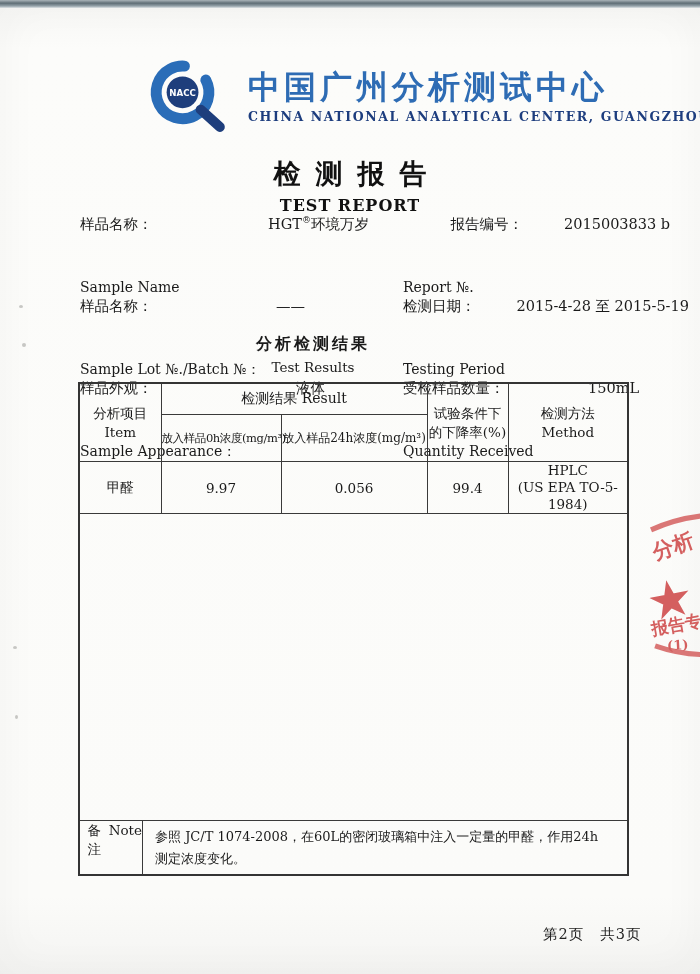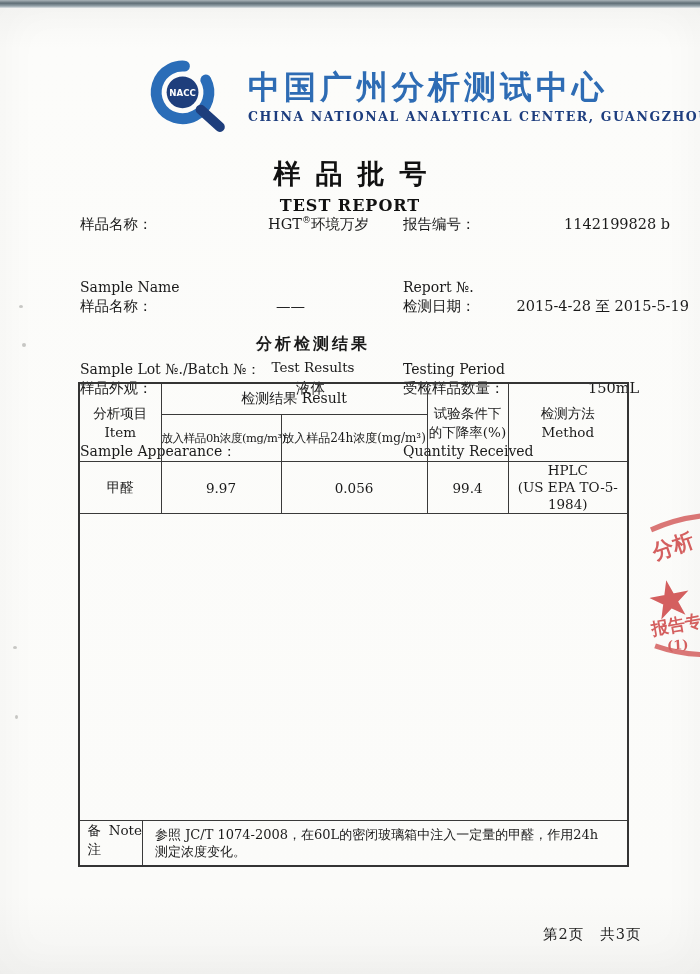--- a/index.html
+++ b/index.html
@@ -28,21 +28,21 @@
   .info-col{position:absolute;font-size:14.5px;line-height:19px;}
   .info-left{top:215px;left:80px;width:320px;}
   .info-right{top:215px;left:403px;width:280px;}
   .pair{margin-bottom:0;}
   .pair .l1{display:flex;white-space:nowrap;gap:41px;}
   .pair .l2{font-size:14px;margin-top:44px;}
   .lab{display:inline-block;}
   .info-left .pair:nth-child(1) .lab{width:147px;}
   .info-left .pair:nth-child(2) .lab{width:155px;}
   .info-left .pair:nth-child(3) .lab{width:175px;}
-  .info-right .pair:nth-child(1) .lab{width:120px;}
+  .info-right .pair:nth-child(1) .lab{width:120px;text-align:right;}
   .info-right .pair:nth-child(2) .lab{width:94px;}
   .info-right .pair:nth-child(3) .lab{width:144px;}
   sup.reg{font-size:9px;line-height:0;}
   
   .results-heading{position:absolute;top:334px;left:0;width:626px;text-align:center;}
   .rh-cn{font-size:16px;font-weight:600;letter-spacing:3px;}
   .rh-en{font-size:13.5px;margin-top:4px;}
   
   table.results{position:absolute;top:382px;left:78px;width:549px;
     border-collapse:collapse;table-layout:fixed;border:2px solid #343434;}
@@ -52,21 +52,21 @@
   .h-group{height:30px;font-size:14px;}
   .h-sub0{height:46px;font-size:11.5px;letter-spacing:-0.4px;white-space:nowrap;}
   .h-sub24{height:46px;font-size:12px;white-space:nowrap;}
   .d-row td{height:48px;font-size:13.5px;}
   .d-method{font-size:13px;line-height:17px;}
   .empty-cell{height:306px;}
   .note-cell{padding:0;height:44px;}
   .note-wrap{display:flex;height:100%;align-items:stretch;}
   .note-label{width:62px;flex:0 0 62px;border-right:1.5px solid #3a3a3a;
     display:flex;flex-direction:row;justify-content:center;font-size:13.5px;line-height:19px;}
-  .note-text{flex:1;text-align:left;font-size:13px;line-height:17px;padding:5px 16px 4px 12px;}
+  .note-text{flex:1;text-align:left;font-size:13px;line-height:22px;padding:5px 16px 4px 12px;}
   
   .stamp{position:absolute;left:648px;top:506px;width:140px;height:160px;opacity:0.88;}
   .stamp text{font-family:"DejaVu Serif","Liberation Serif",serif;font-weight:bold;}
   
   .footer{position:absolute;top:925px;left:543px;font-size:14.5px;letter-spacing:1px;color:#222;}
   .footer span{margin-right:16px;}
   .footer span:last-child{margin-right:0;}
   
   .speck{position:absolute;background:#8a8a86;border-radius:50%;opacity:.45;filter:blur(0.5px);}
 </style>
@@ -86,21 +86,21 @@
       <circle cx="44" cy="40" r="17.5" fill="#1e3e7c"></circle>
       <text x="44" y="43.5" text-anchor="middle" fill="#ffffff" font-size="9.5" font-weight="bold" font-family="DejaVu Sans, sans-serif">NACC</text>
     </svg>
     <div class="brand-text">
       <div class="brand-cn">中国广州分析测试中心</div>
       <div class="brand-en">CHINA NATIONAL ANALYTICAL CENTER, GUANGZHOU</div>
     </div>
   </div>
 
   <div class="doc-title">
-    <div class="doc-title-cn">样品批号</div>
+    <div class="doc-title-cn">检测报告</div>
     <div class="doc-title-en">TEST REPORT</div>
   </div>
 
   <div class="info-col info-left">
     <div class="pair">
       <div class="l1">
         <span class="lab">样品名称：</span>
         <span class="val"><span>HGT</span><sup class="reg">®</sup><span>环境万岁</span></span>
       </div>
       <div class="l2">Sample Name</div>
@@ -118,21 +118,21 @@
         <span class="val">液体</span>
       </div>
       <div class="l2">Sample Appearance：</div>
     </div>
   </div>
 
   <div class="info-col info-right">
     <div class="pair">
       <div class="l1">
         <span class="lab">报告编号：</span>
-        <span class="val">1142199828 b</span>
+        <span class="val">2015003833 b</span>
       </div>
       <div class="l2">Report №.</div>
     </div>
     <div class="pair">
       <div class="l1">
         <span class="lab">检测日期：</span>
         <span class="val">2015-4-28  至 2015-5-19</span>
       </div>
       <div class="l2">Testing Period</div>
     </div>

